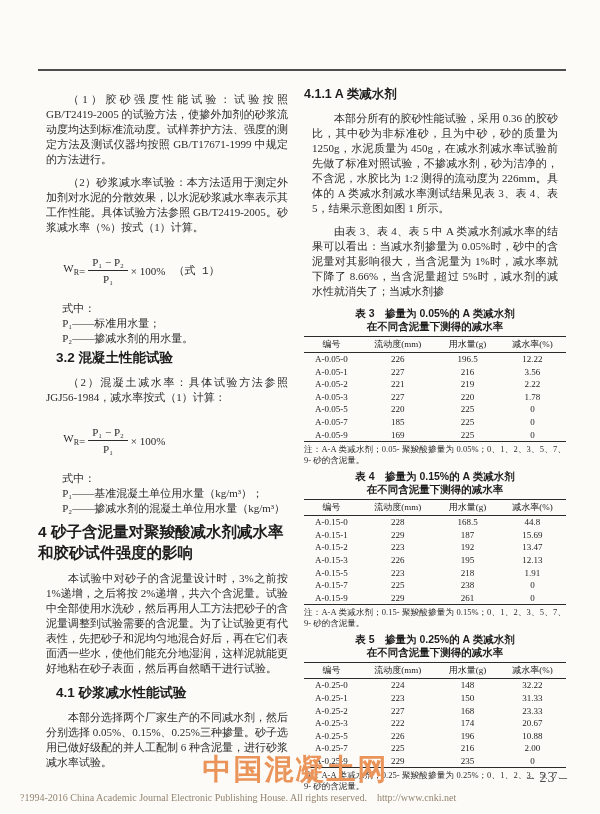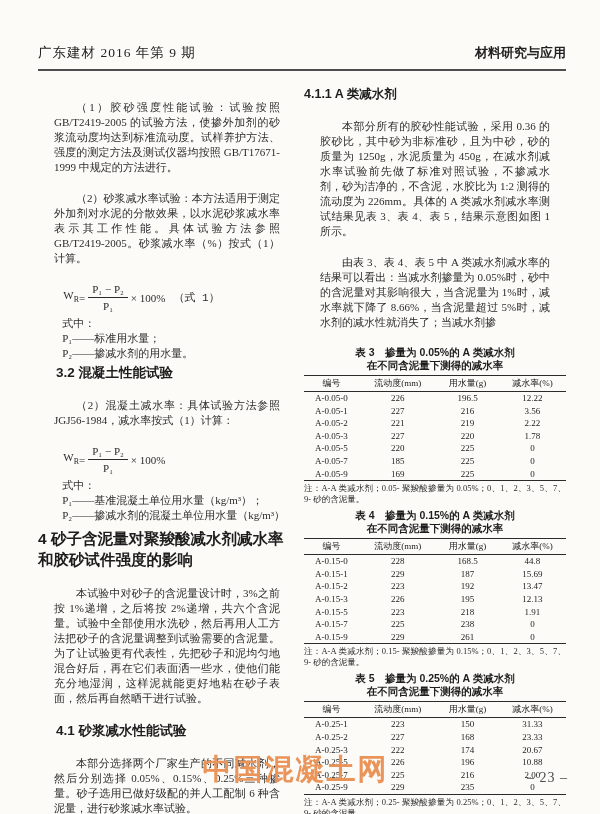--- a/index.html
+++ b/index.html
@@ -11,28 +11,28 @@
   }
   
   .hdr{position:absolute;top:44px;left:38px;right:34px;display:flex;justify-content:space-between;align-items:baseline;}
   .hdr .jtitle{font-size:13.5px;letter-spacing:1px;color:#222;}
   .hdr .jsection{font-size:13px;font-weight:bold;font-family:"Liberation Sans",sans-serif;color:#222;}
   .hdr-rule{position:absolute;top:69px;left:38px;right:34px;height:2px;background:#4d4d4d;}
   
   .col{position:absolute;top:84px;}
   .col.left{left:38px;width:258px;}
   .col.right{left:304px;width:262px;}
-  p.body{margin:16px;font-size:11px;line-height:15px;text-align:justify;text-indent:2em;}
+  p.body{margin:8px;font-size:11px;line-height:15px;text-align:justify;text-indent:2em;}
   .h-sub{margin:3px 18px 2px;font-size:13.5px;font-weight:bold;font-family:"Liberation Sans",sans-serif;color:#1d1d1d;}
   .h-big{margin:5px 0 3px;font-size:15.5px;line-height:21px;font-weight:bold;font-family:"Liberation Sans",sans-serif;color:#1d1d1d;}
   .h-sub3{margin:2px 0 2px;font-size:12.5px;font-weight:bold;font-family:"Liberation Sans",sans-serif;color:#1d1d1d;}
   
   .formula{margin:4px 0 3px 2.3em;font-size:11px;line-height:14px;display:flex;align-items:center;}
   .formula sub{font-size:8px;}
-  .frac{display:inline-block;text-align:center;vertical-align:middle;margin:0 3px;}
+  .frac{display:inline-block;text-align:center;vertical-align:middle;margin:12px 3px;}
   .frac .num{display:block;border-bottom:1px solid #2b2b2b;padding:0 4px 1px;}
   .frac .den{display:block;padding-top:1px;}
   .flabel{margin-left:8px;font-family:Liberation Mono, monospace;}
   .expl{margin:0 0 0 2.2em;font-size:11px;line-height:15px;}
   
   .tbl-block{margin:3px 0 4px;}
   .tbl-title{font-size:10.5px;font-weight:bold;font-family:"Liberation Sans",sans-serif;text-align:center;line-height:13px;margin:3px 0 3px;color:#1d1d1d;}
   table.data{width:100%;border-collapse:collapse;font-size:9px;color:#222;
     border-top:1.5px solid #2b2b2b;border-bottom:1.5px solid #2b2b2b;}
   table.data th{font-weight:normal;border-bottom:1px solid #2b2b2b;padding:1px 1px 2px;line-height:12px;}
@@ -43,24 +43,20 @@
   .watermark{position:absolute;left:0;right:9px;top:750px;text-align:center;
     font-family:"Liberation Sans",sans-serif;font-size:29px;font-weight:bold;color:#ea9459;letter-spacing:2px;}
   .page-num{position:absolute;right:32px;top:770px;font-size:14px;color:#4a4a4a;letter-spacing:1px;}
   .copyright{position:absolute;left:20px;top:792px;font-size:10px;color:#93846f;white-space:pre;}
 </style>
 </head>
 <body>
 
 <div class="page">
 
-  <div class="hdr">
-    <span class="jtitle">广东建材 2016 年第 9 期</span>
-    <span class="jsection">材料研究与应用</span>
-  </div>
   <div class="hdr-rule"></div>
 
   <div class="col left">
     <p class="body">（1）胶砂强度性能试验：试验按照 GB/T2419-2005 的试验方法，使掺外加剂的砂浆流动度均达到标准流动度。试样养护方法、强度的测定方法及测试仪器均按照 GB/T17671-1999 中规定的方法进行。</p>
     <p class="body">（2）砂浆减水率试验：本方法适用于测定外加剂对水泥的分散效果，以水泥砂浆减水率表示其工作性能。具体试验方法参照 GB/T2419-2005。砂浆减水率（%）按式（1）计算。</p>
 
     <div class="formula">
       <span><span>W</span><sub>R</sub></span>
       <span>=</span>
       <span class="frac">
@@ -238,20 +234,26 @@
         <thead>
             <tr>
               <th>编号</th>
               <th>流动度(mm)</th>
               <th>用水量(g)</th>
               <th>减水率(%)</th>
             </tr>
           </thead>
         <tbody>
             <tr>
+              <td>A-0.25-0</td>
+              <td>224</td>
+              <td>148</td>
+              <td>32.22</td>
+            </tr>
+            <tr>
               <td>A-0.25-1</td>
               <td>223</td>
               <td>150</td>
               <td>31.33</td>
             </tr>
             <tr>
               <td>A-0.25-2</td>
               <td>227</td>
               <td>168</td>
               <td>23.33</td>
@@ -281,14 +283,15 @@
               <td>0</td>
             </tr>
           </tbody>
       </table>
       <div class="tbl-note">注：A-A 类减水剂；0.25- 聚羧酸掺量为 0.25%；0、1、2、3、5、7、9- 砂的含泥量。</div>
     </div>
   </div>
 
   <div class="watermark">中国混凝土网</div>
   <div class="page-num">– 23 –</div>
+  <div class="copyright">?1994-2016 China Academic Journal Electronic Publishing House. All rights reserved.    http://www.cnki.net</div>
 
 </div>
 
 </body></html>

